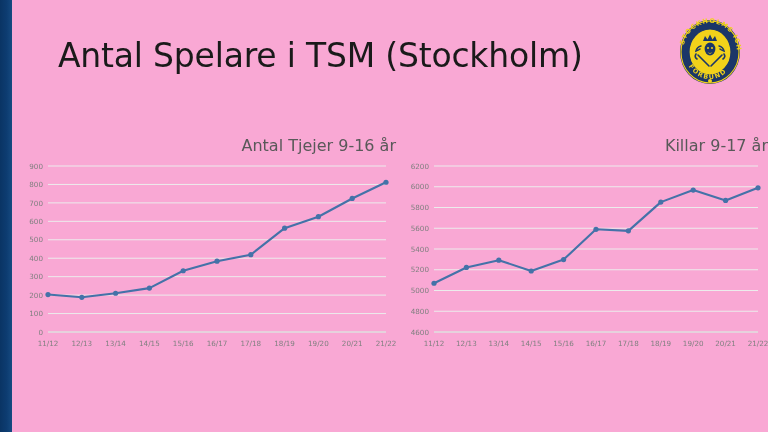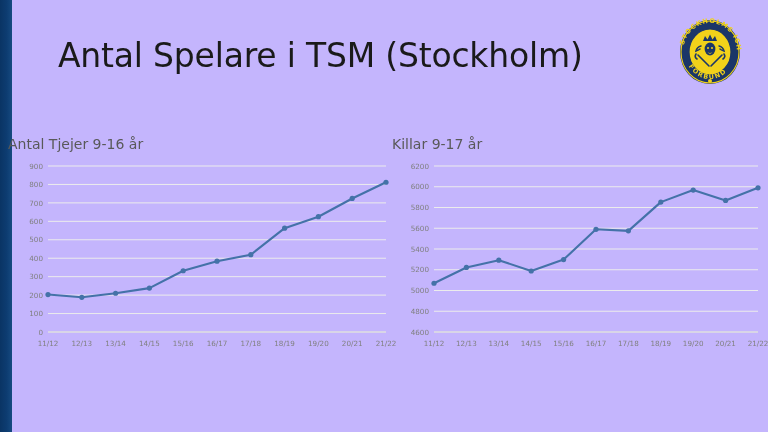--- a/index.html
+++ b/index.html
@@ -11,21 +11,21 @@
     height: 432px;
     background: #ffffff;
     font-family: "Liberation Sans", sans-serif;
     overflow: hidden;
     position: relative;
   }
 
   #slide {
     position: absolute;
     inset: 0;
-    background: #c4b5fd;
+    background: #f9a8d4;
   }
 
   
   .accent-bar {
     position: absolute;
     left: 0;
     top: 0;
     width: 12px;
     height: 432px;
     background: #0d3c6e;
@@ -69,22 +69,22 @@
     height: 232px;
   }
   #chart-left  { left: 8px;   width: 388px; }
   #chart-right { left: 392px; width: 376px; }
 
   .chart-title {
     position: absolute;
     top: 6px;
     left: 0;
     right: 0;
-    text-align: left;
-    font-size: 14px;
+    text-align: right;
+    font-size: 16px;
     color: #595959;
     font-family: "DejaVu Sans", sans-serif;
   }
 
   .plot-wrap {
     position: absolute;
     left: 0;
     right: 0;
     top: 28px;
     bottom: 0;

